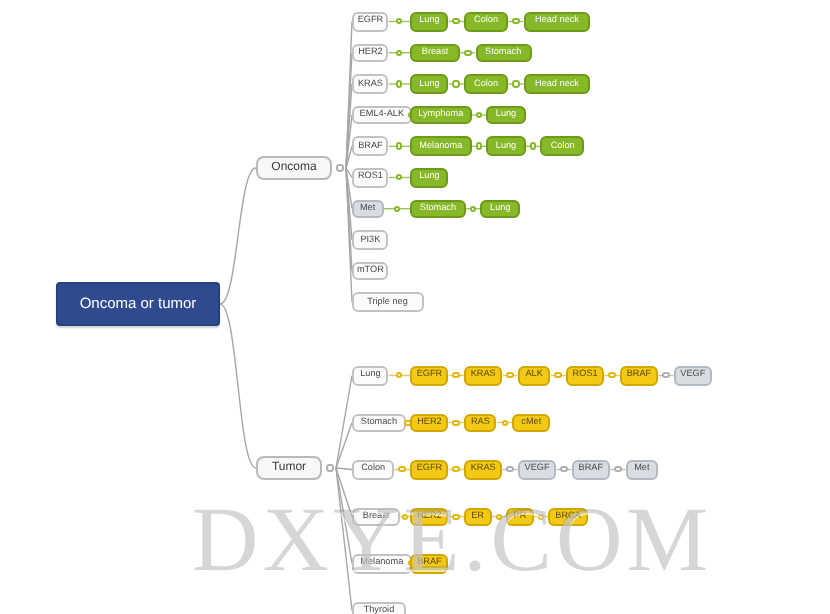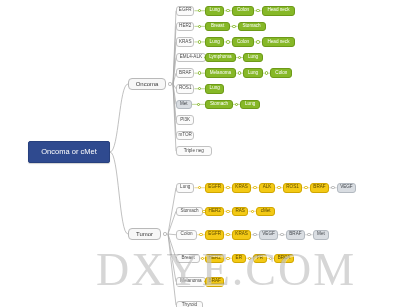--- a/index.html
+++ b/index.html
@@ -151,21 +151,21 @@
       <line x1="168" y1="234" x2="176" y2="258.25" stroke="#a6a6a6" stroke-width="0.7"></line>
       <line x1="200.112" y1="258.25" x2="205" y2="258.25" stroke="#e6c660" stroke-width="0.7"></line>
       <line x1="224.40800000000002" y1="258.25" x2="231.90800000000002" y2="258.25" stroke="#e6c660" stroke-width="0.7"></line>
       <line x1="245.61200000000002" y1="258.25" x2="253.11200000000002" y2="258.25" stroke="#e6c660" stroke-width="0.7"></line>
       <line x1="266.81600000000003" y1="258.25" x2="274.31600000000003" y2="258.25" stroke="#e6c660" stroke-width="0.7"></line>
       <line x1="168" y1="234" x2="176" y2="281.75" stroke="#a6a6a6" stroke-width="0.7"></line>
       <line x1="205.816" y1="281.75" x2="205" y2="281.75" stroke="#e6c660" stroke-width="0.7"></line>
       <line x1="168" y1="234" x2="176" y2="305.25" stroke="#a6a6a6" stroke-width="0.7"></line>
     </svg>
   <div id="nodes">
-      <div class="node n-root" style="left: 28px; top: 141px; width: 82px; height: 22px;">Oncoma or cMet</div>
+      <div class="node n-root" style="left: 28px; top: 141px; width: 82px; height: 22px;">Oncoma or tumor</div>
       <div class="node n-hub" style="left: 128px; top: 78px; width: 38px; height: 12px;">Oncoma</div>
       <div class="dot" style="left: 168.3px; top: 82.3px;"></div>
       <div class="node n-plain" style="left: 176px; top: 6px; width: 18.408px; height: 9.5px;">EGFR</div>
       <div class="dot g" style="left: 198.004px; top: 9.05px;"></div>
       <div class="node n-green" style="left: 205px; top: 6px; width: 19.408px; height: 9.5px;">Lung</div>
       <div class="dot g" style="left: 226.458px; top: 9.05px;"></div>
       <div class="node n-green" style="left: 231.908px; top: 6px; width: 22.26px; height: 9.5px;">Colon</div>
       <div class="dot g" style="left: 256.218px; top: 9.05px;"></div>
       <div class="node n-green" style="left: 261.668px; top: 6px; width: 33.668px; height: 9.5px;">Head neck</div>
       <div class="node n-plain" style="left: 176px; top: 21.6px; width: 18.408px; height: 9.5px;">HER2</div>

